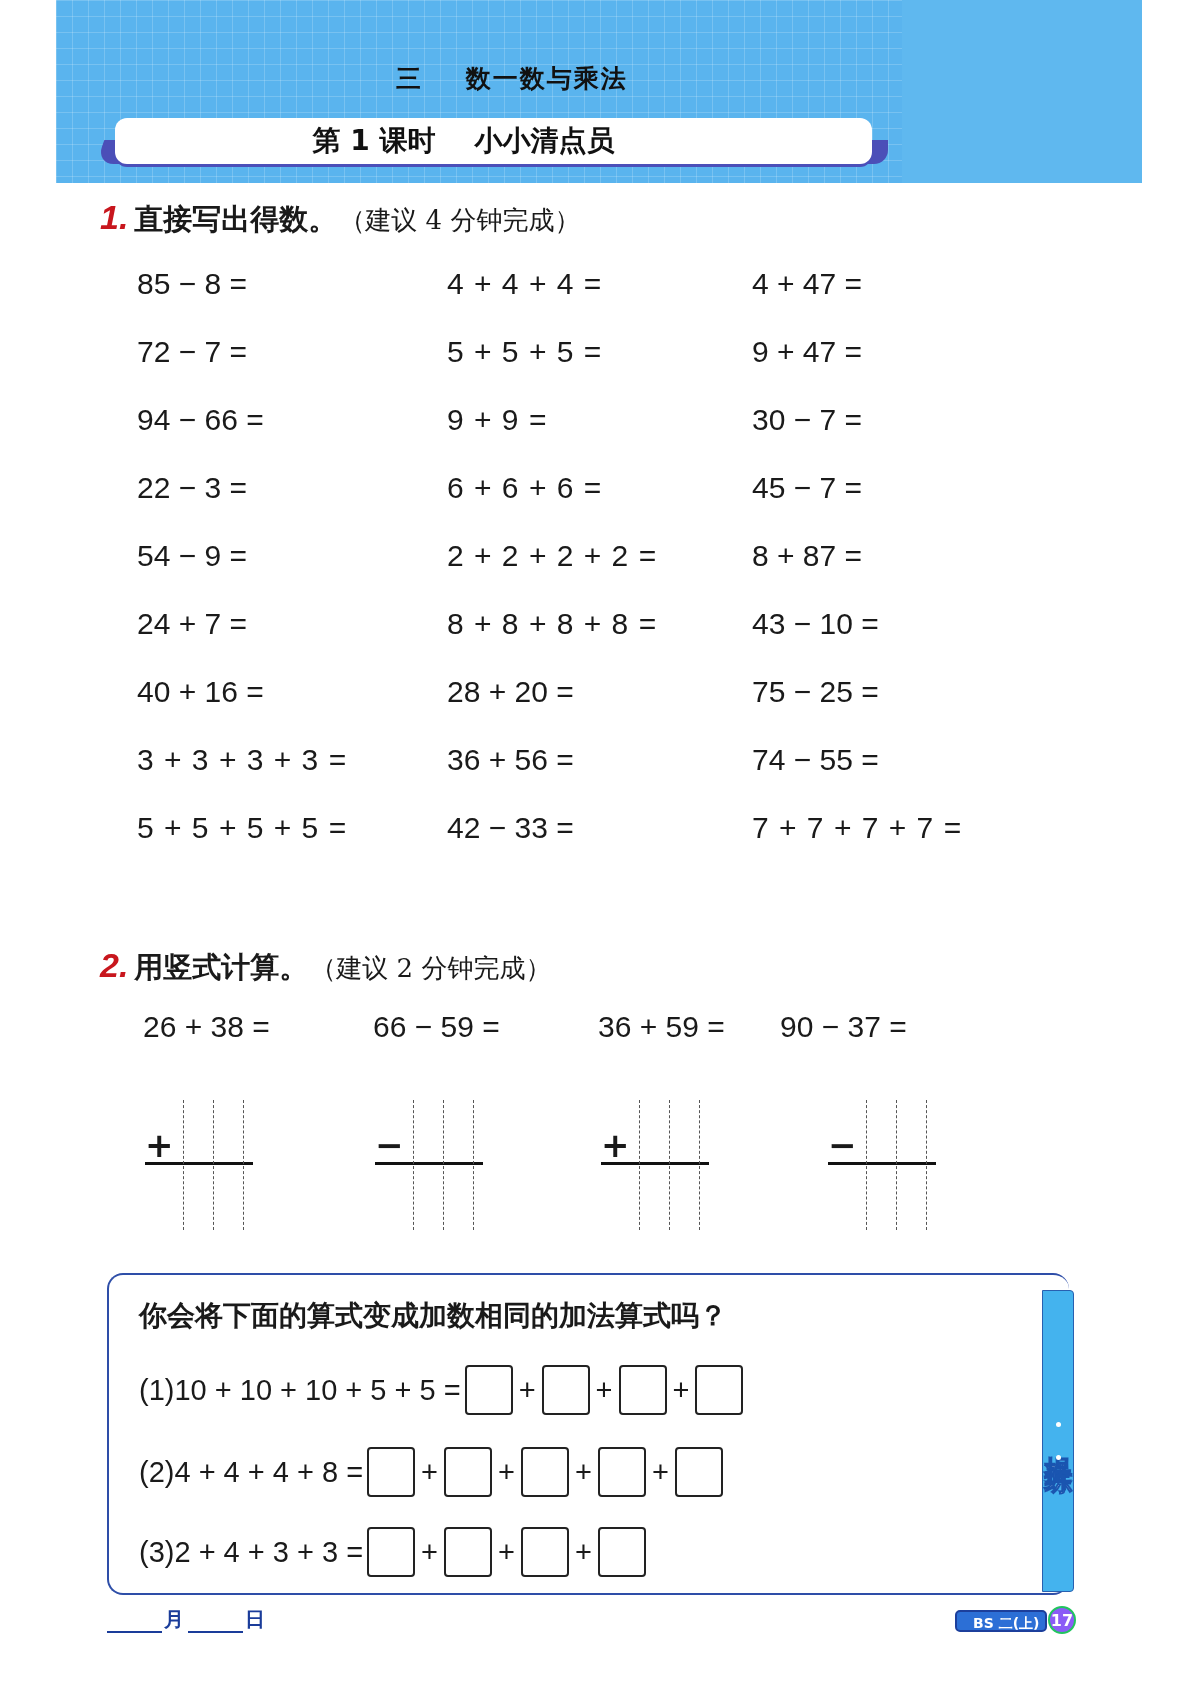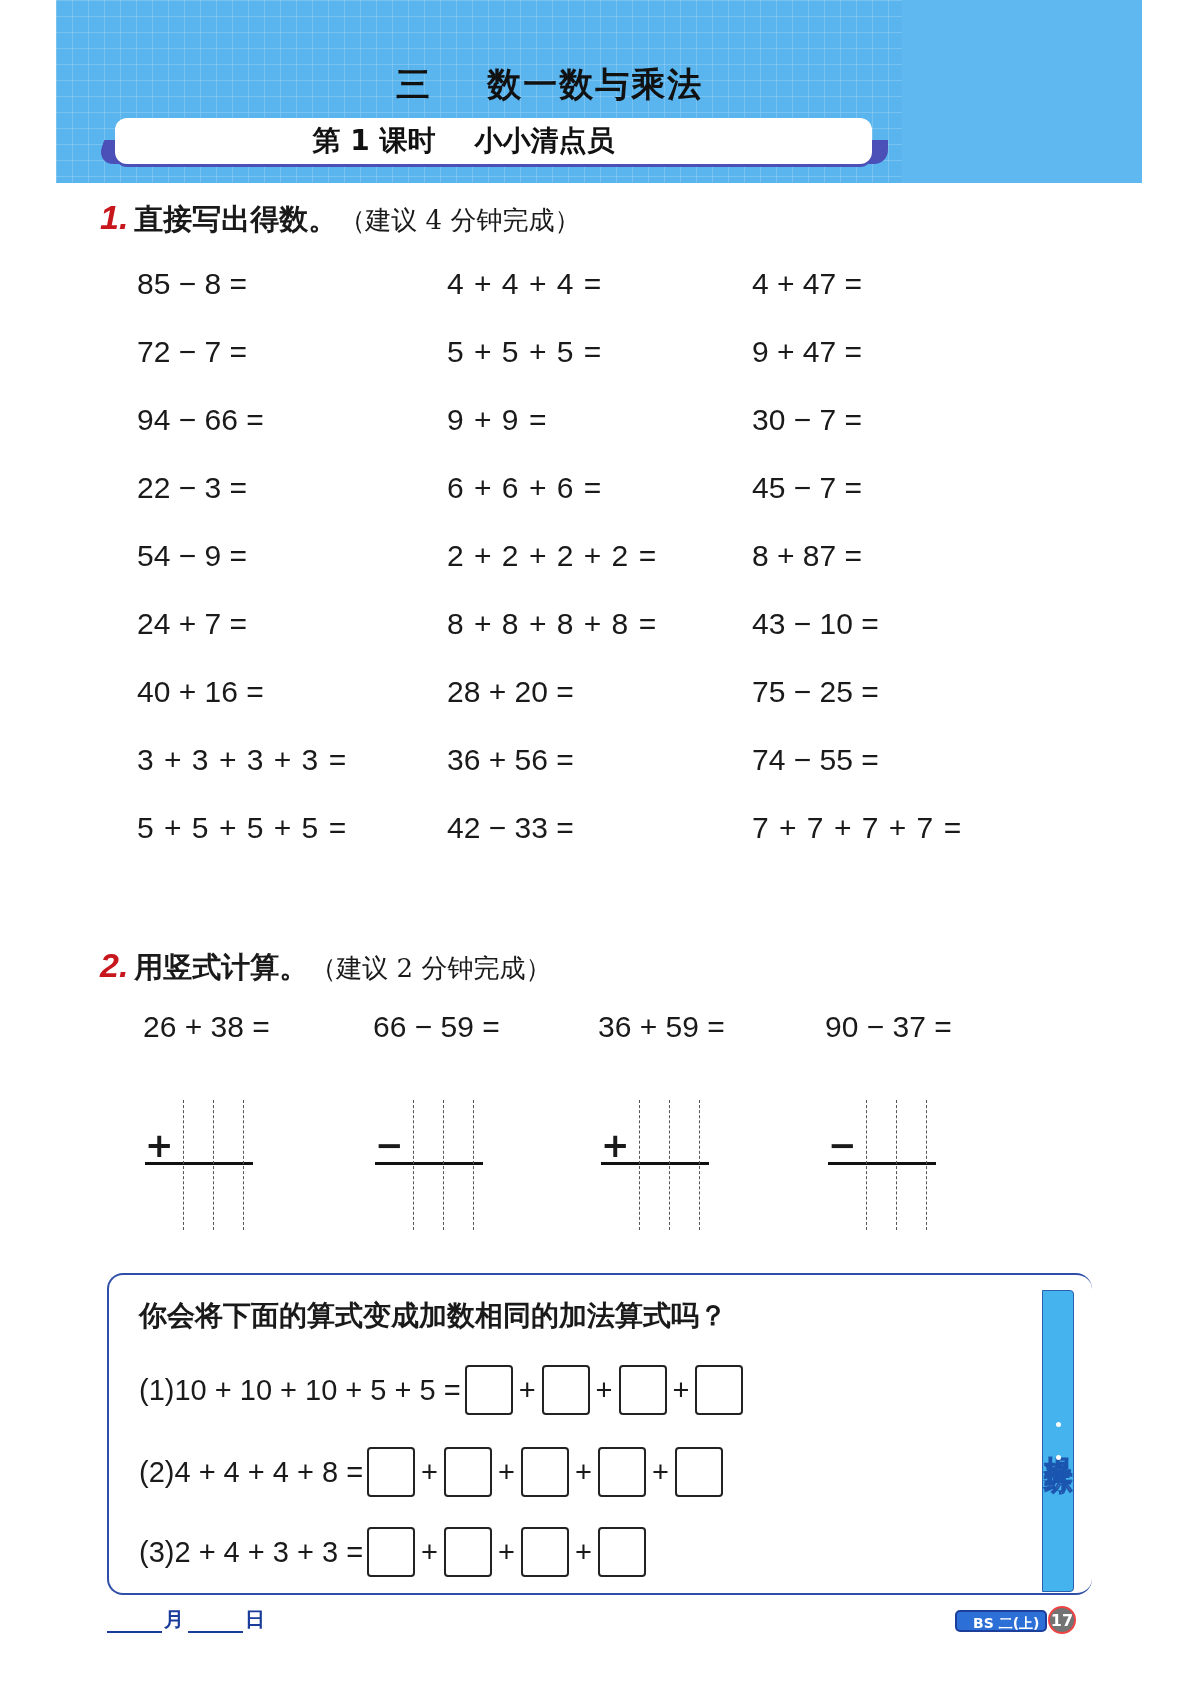--- a/index.html
+++ b/index.html
@@ -15,21 +15,21 @@
       background-image:
         linear-gradient(rgba(255,255,255,0.18) 1px, transparent 1px),
         linear-gradient(90deg, rgba(255,255,255,0.18) 1px, transparent 1px);
       background-size: 16px 16px, 16px 16px;
     }
     .banner-right {
       position: absolute; right: 0; top: 0; width: 240px; height: 183px;
       background: #5fb8ef;
     }
     .chapter-title {
-      position: absolute; left: 340px; top: 62px; font-size: 34px; font-weight: bold;
+      position: absolute; left: 340px; top: 62px; font-size: 25px; font-weight: bold;
       color: #111; letter-spacing: 2px; white-space: pre;
     }
     .ribbon-tail-left {
       position: absolute; left: 100px; top: 140px; width: 28px; height: 24px;
       background: #4b4fb8; border-radius: 0 0 0 18px; transform: skewX(-20deg);
     }
     .ribbon-tail-right {
       position: absolute; left: 868px; top: 140px; width: 20px; height: 24px;
       background: #4b4fb8; border-radius: 0 0 14px 0;
     }
@@ -66,21 +66,21 @@
     
     .vc-row { position: absolute; left: 0; top: 1010px; width: 1191px; height: 220px; }
     .vc-problem { position: absolute; top: 0; font-size: 30px; white-space: pre; font-family: "Liberation Sans", sans-serif; }
     .vc-form { position: absolute; top: 90px; width: 110px; height: 130px; }
     .vc-op { position: absolute; left: 0; top: 28px; font-size: 34px; font-weight: bold; line-height: 34px; }
     .vc-line { position: absolute; left: 0; top: 62px; width: 108px; height: 3px; background: #111; }
     .vc-dash { position: absolute; top: 0; width: 0; height: 130px; border-left: 1.5px dashed #555; }
     
     .challenge {
       position: absolute; left: 107px; top: 1273px; width: 960px; height: 318px;
-      border: 2px solid #2e4ea8; border-radius: 16px; border-right: none; padding-left: 23px;
+      border: 2px solid #2e4ea8; border-radius: 16px; border-right: none;
     }
     .challenge-title {
       position: absolute; left: 30px; top: 22px; font-size: 28px; font-weight: bold; color: #1a1a1a;
       white-space: pre;
     }
     .ch-row {
       position: absolute; left: 30px; display: flex; align-items: center; font-size: 29px;
       font-family: "Liberation Sans", sans-serif; white-space: pre;
     }
     .ch-box {
@@ -103,21 +103,21 @@
     }
     .blank { display: inline-block; width: 55px; border-bottom: 2px solid #1a3c9a; height: 18px; margin-right: 2px; }
     .footer-badge {
       position: absolute; left: 955px; top: 1610px; width: 92px; height: 22px;
       background: #2c6fd6; border: 2px solid #1c3f9c; border-radius: 5px;
       color: #fff; font-size: 14px; font-weight: bold; line-height: 22px; padding-left: 16px; box-sizing: border-box;
       white-space: pre;
     }
     .page-num {
       position: absolute; left: 1048px; top: 1606px; width: 28px; height: 28px; border-radius: 50%;
-      background: #737373; border: 2px solid #ef4444; color: #fff; font-size: 16px; font-weight: bold;
+      background: #8b5cf6; border: 2px solid #22c55e; color: #fff; font-size: 16px; font-weight: bold;
       display: flex; align-items: center; justify-content: center; box-sizing: border-box;
     }
   </style>
 </head>
 <body>
 
 <div class="banner">
   <div class="banner-right"></div>
   <div class="chapter-title">三    数一数与乘法</div>
 </div>
@@ -166,21 +166,21 @@
 <div class="section-heading" style="top:946px;">
   <span class="sec-num">2.</span>
   <span class="sec-title">用竖式计算。</span>
   <span class="sec-hint">（建议 2 分钟完成）</span>
 </div>
 
 <div class="vc-row">
   <div class="vc-problem" style="left:143px;">26 + 38 =</div>
   <div class="vc-problem" style="left:373px;">66 − 59 =</div>
   <div class="vc-problem" style="left:598px;">36 + 59 =</div>
-  <div class="vc-problem" style="left:825px;">90 − 37 =</div>
+  <div class="vc-problem" style="left:780px;">90 − 37 =</div>
 
   <div class="vc-form" style="left:145px;">
     <span class="vc-op">+</span>
     <div class="vc-line"></div>
     <div class="vc-dash" style="left:38px;"></div>
     <div class="vc-dash" style="left:68px;"></div>
     <div class="vc-dash" style="left:98px;"></div>
   </div>
   <div class="vc-form" style="left:375px;">
     <span class="vc-op">−</span>

